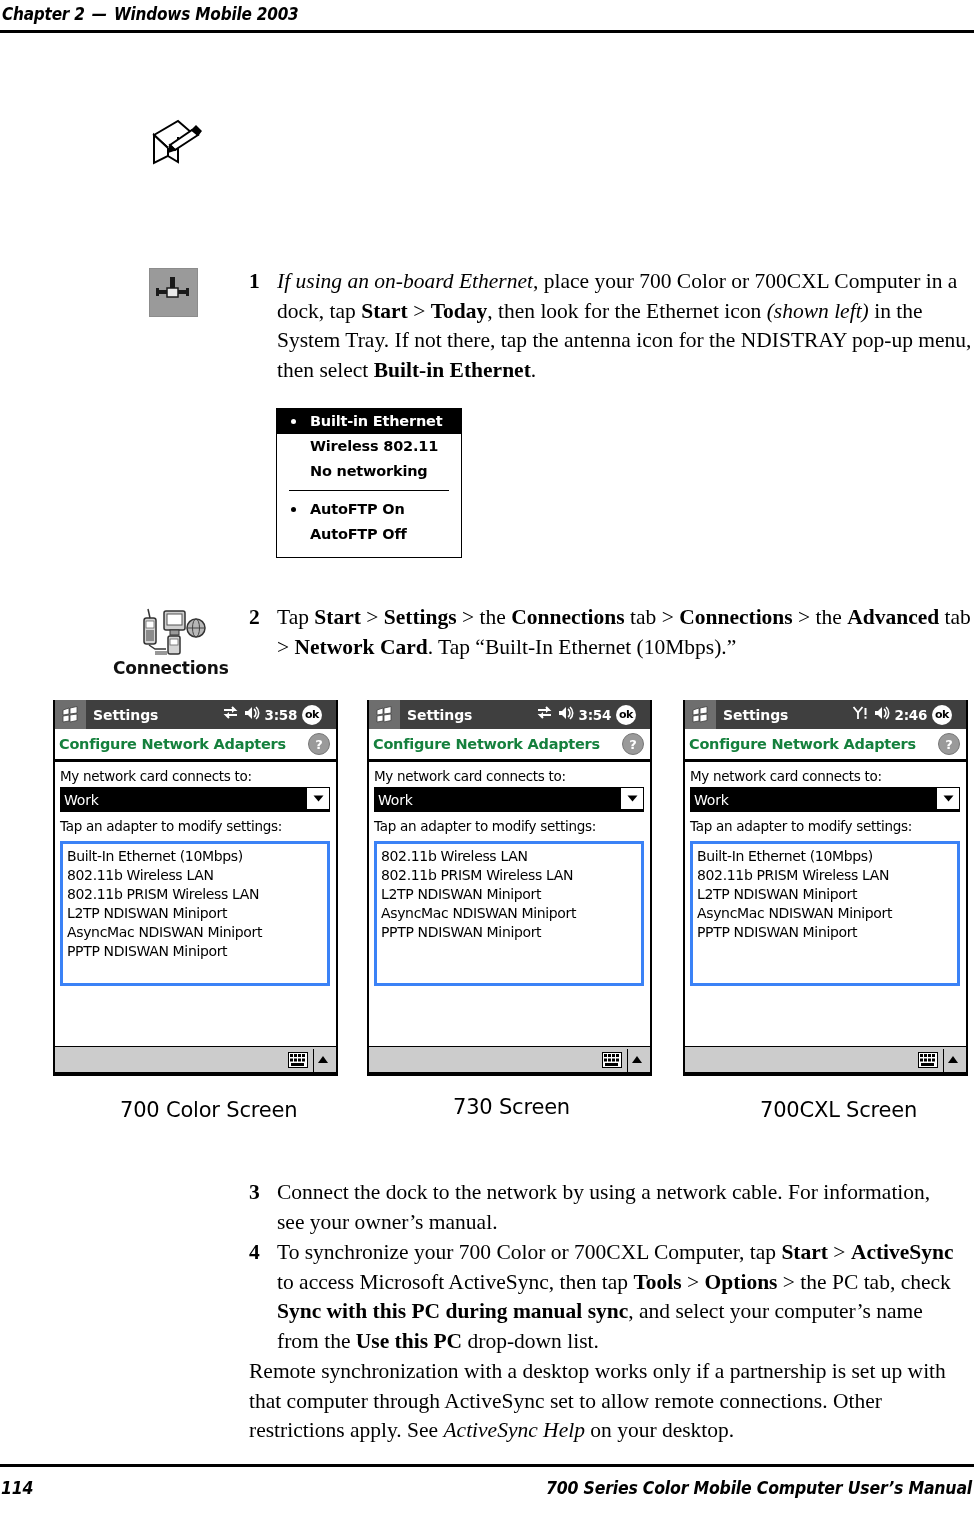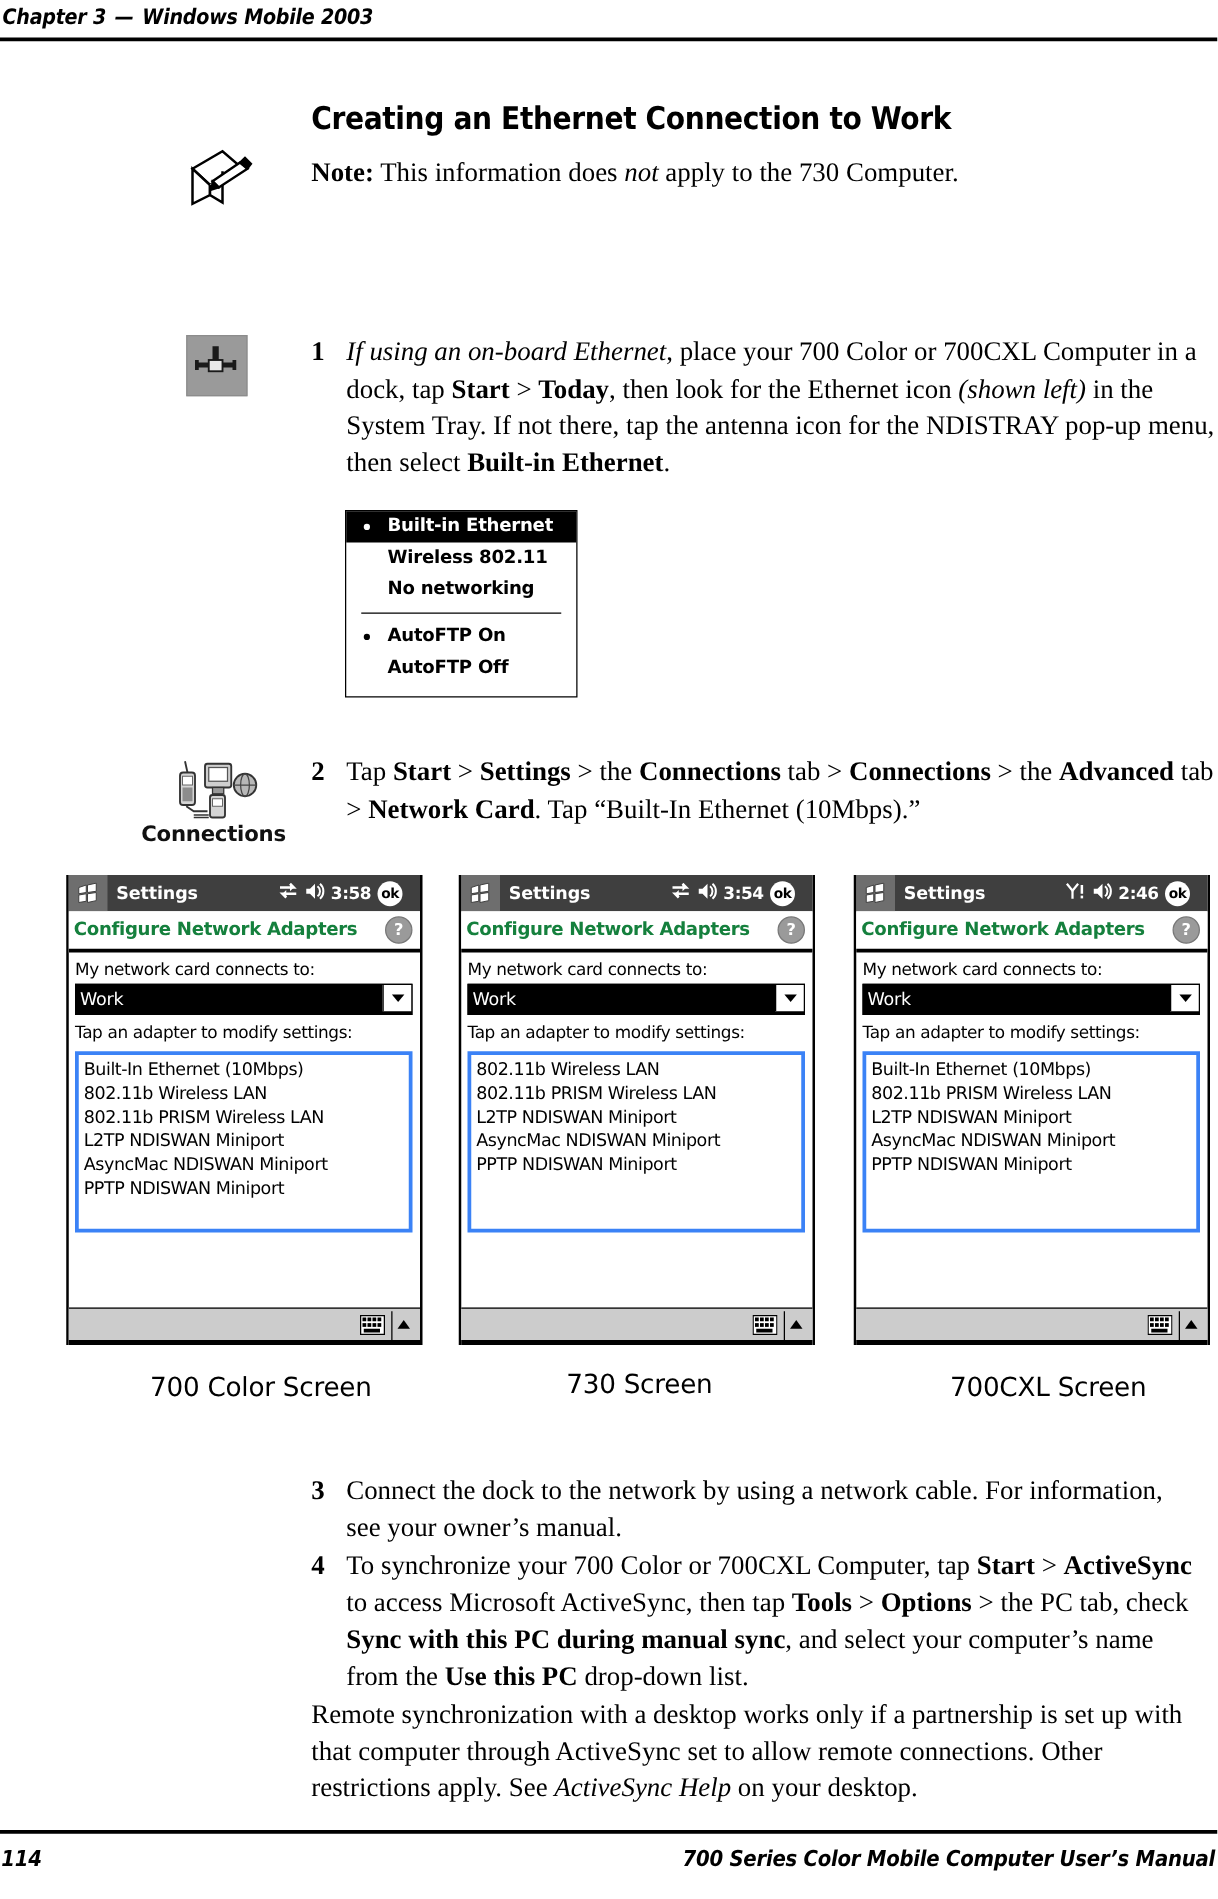--- a/index.html
+++ b/index.html
@@ -208,40 +208,36 @@
   }
   .footer .pg{position:absolute;left:1px;}
   .footer .ttl{position:absolute;right:2px;}
 </style>
 </head>
 <body>
 
 <div class="page">
 
   <div class="runhead">
-    <span class="ch">Chapter 3</span><span class="dash">—</span><span>Windows Mobile 2003</span>
+    <span class="ch">Chapter 2</span><span class="dash">—</span><span>Windows Mobile 2003</span>
   </div>
   <div class="rule-top"></div>
 
-  <div class="h1">Creating an Ethernet Connection to Work</div>
 
   <div class="note-icon">
     <svg width="58" height="56" viewBox="0 0 58 56">
       <path d="M6 20 L30 6 L44 18 L20 33 Z" fill="#fff" stroke="#000" stroke-width="2"></path>
       <path d="M6 20 L6 48 L20 41 L20 33 Z" fill="#fff" stroke="#000" stroke-width="2"></path>
       <path d="M20 33 L20 41 L30 47 L30 22" fill="#fff" stroke="#000" stroke-width="2"></path>
       <path d="M22 30 L44 15 L50 20 L27 35 Z" fill="#fff" stroke="#000" stroke-width="2"></path>
       <path d="M44 15 L48 11 L53 16 L50 20 Z" fill="#000" stroke="#000" stroke-width="1.5"></path>
       <path d="M22 30 L27 35 L21 37 Z" fill="#000" stroke="#000" stroke-width="1.5"></path>
     </svg>
   </div>
 
-  <div class="note body">
-    <span class="b">Note:</span><span> This information does </span><span class="i">not</span><span> apply to the 730 Computer.</span>
-  </div>
 
 
   <div class="eth-icon">
     <svg width="45" height="45" viewBox="0 0 45 45">
       <rect x="20" y="8" width="5" height="14" fill="#1a1a1a"></rect>
       <rect x="7" y="21" width="31" height="4" fill="#1a1a1a"></rect>
       <rect x="17" y="19" width="11" height="9" fill="#e8e8e8" stroke="#1a1a1a" stroke-width="1.5"></rect>
       <rect x="6" y="19" width="3" height="8" fill="#1a1a1a"></rect>
       <rect x="36" y="19" width="3" height="8" fill="#1a1a1a"></rect>
     </svg>

